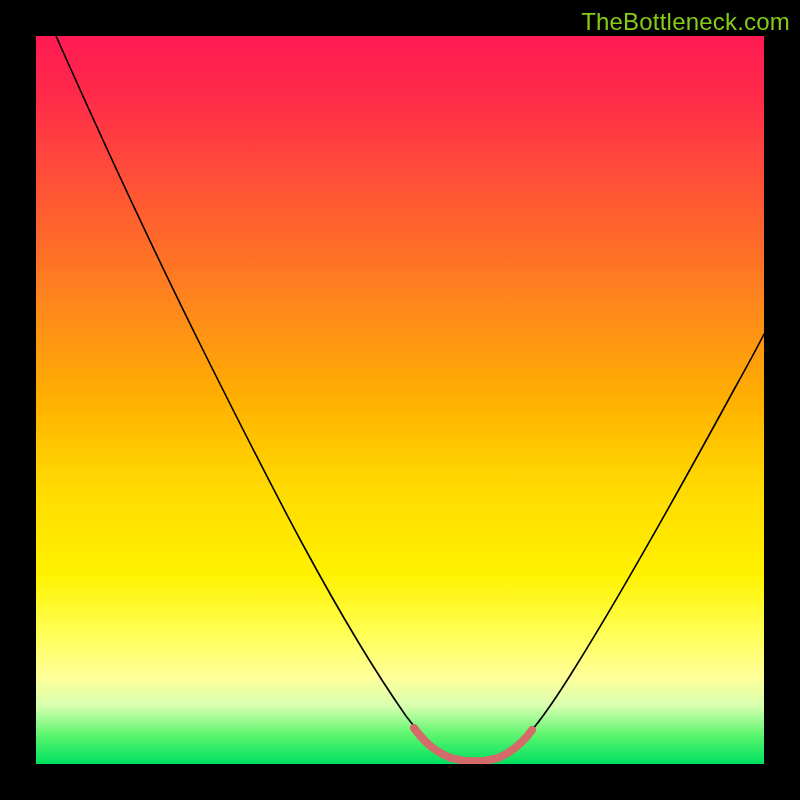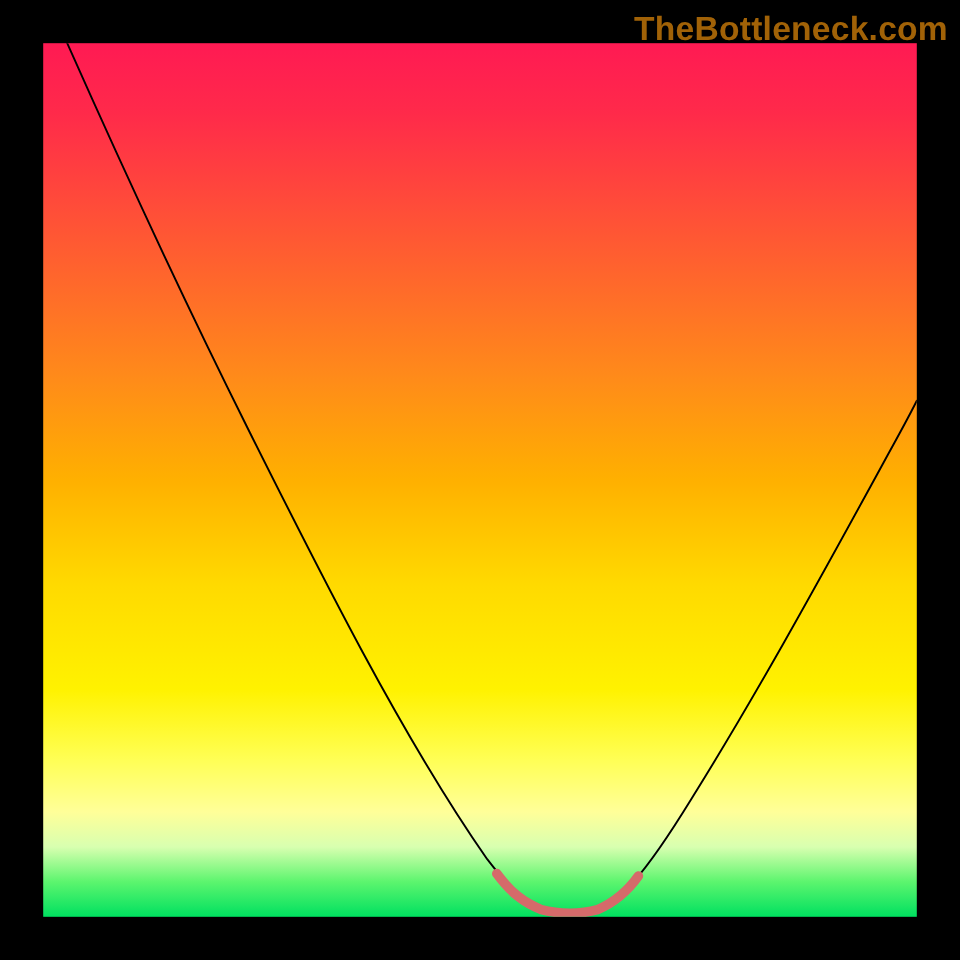--- a/index.html
+++ b/index.html
@@ -38,24 +38,24 @@
       #ffff99 88%,
       #d8ffb0 92%,
       #5cf56e 96%,
       #00e060 100%
     );
   }
   .watermark {
     position: absolute;
     top: 8px;
     right: 10px;
-    font-size: 28px;
-    font-weight: 700;
+    font-size: 24px;
+    font-weight: 400;
     letter-spacing: 0.2px;
-    color: #a16207;
+    color: #84cc16;
     z-index: 5;
     user-select: none;
   }
   svg.curves {
     position: absolute;
     left: 0;
     top: 0;
     width: 100%;
     height: 100%;
     z-index: 2;

